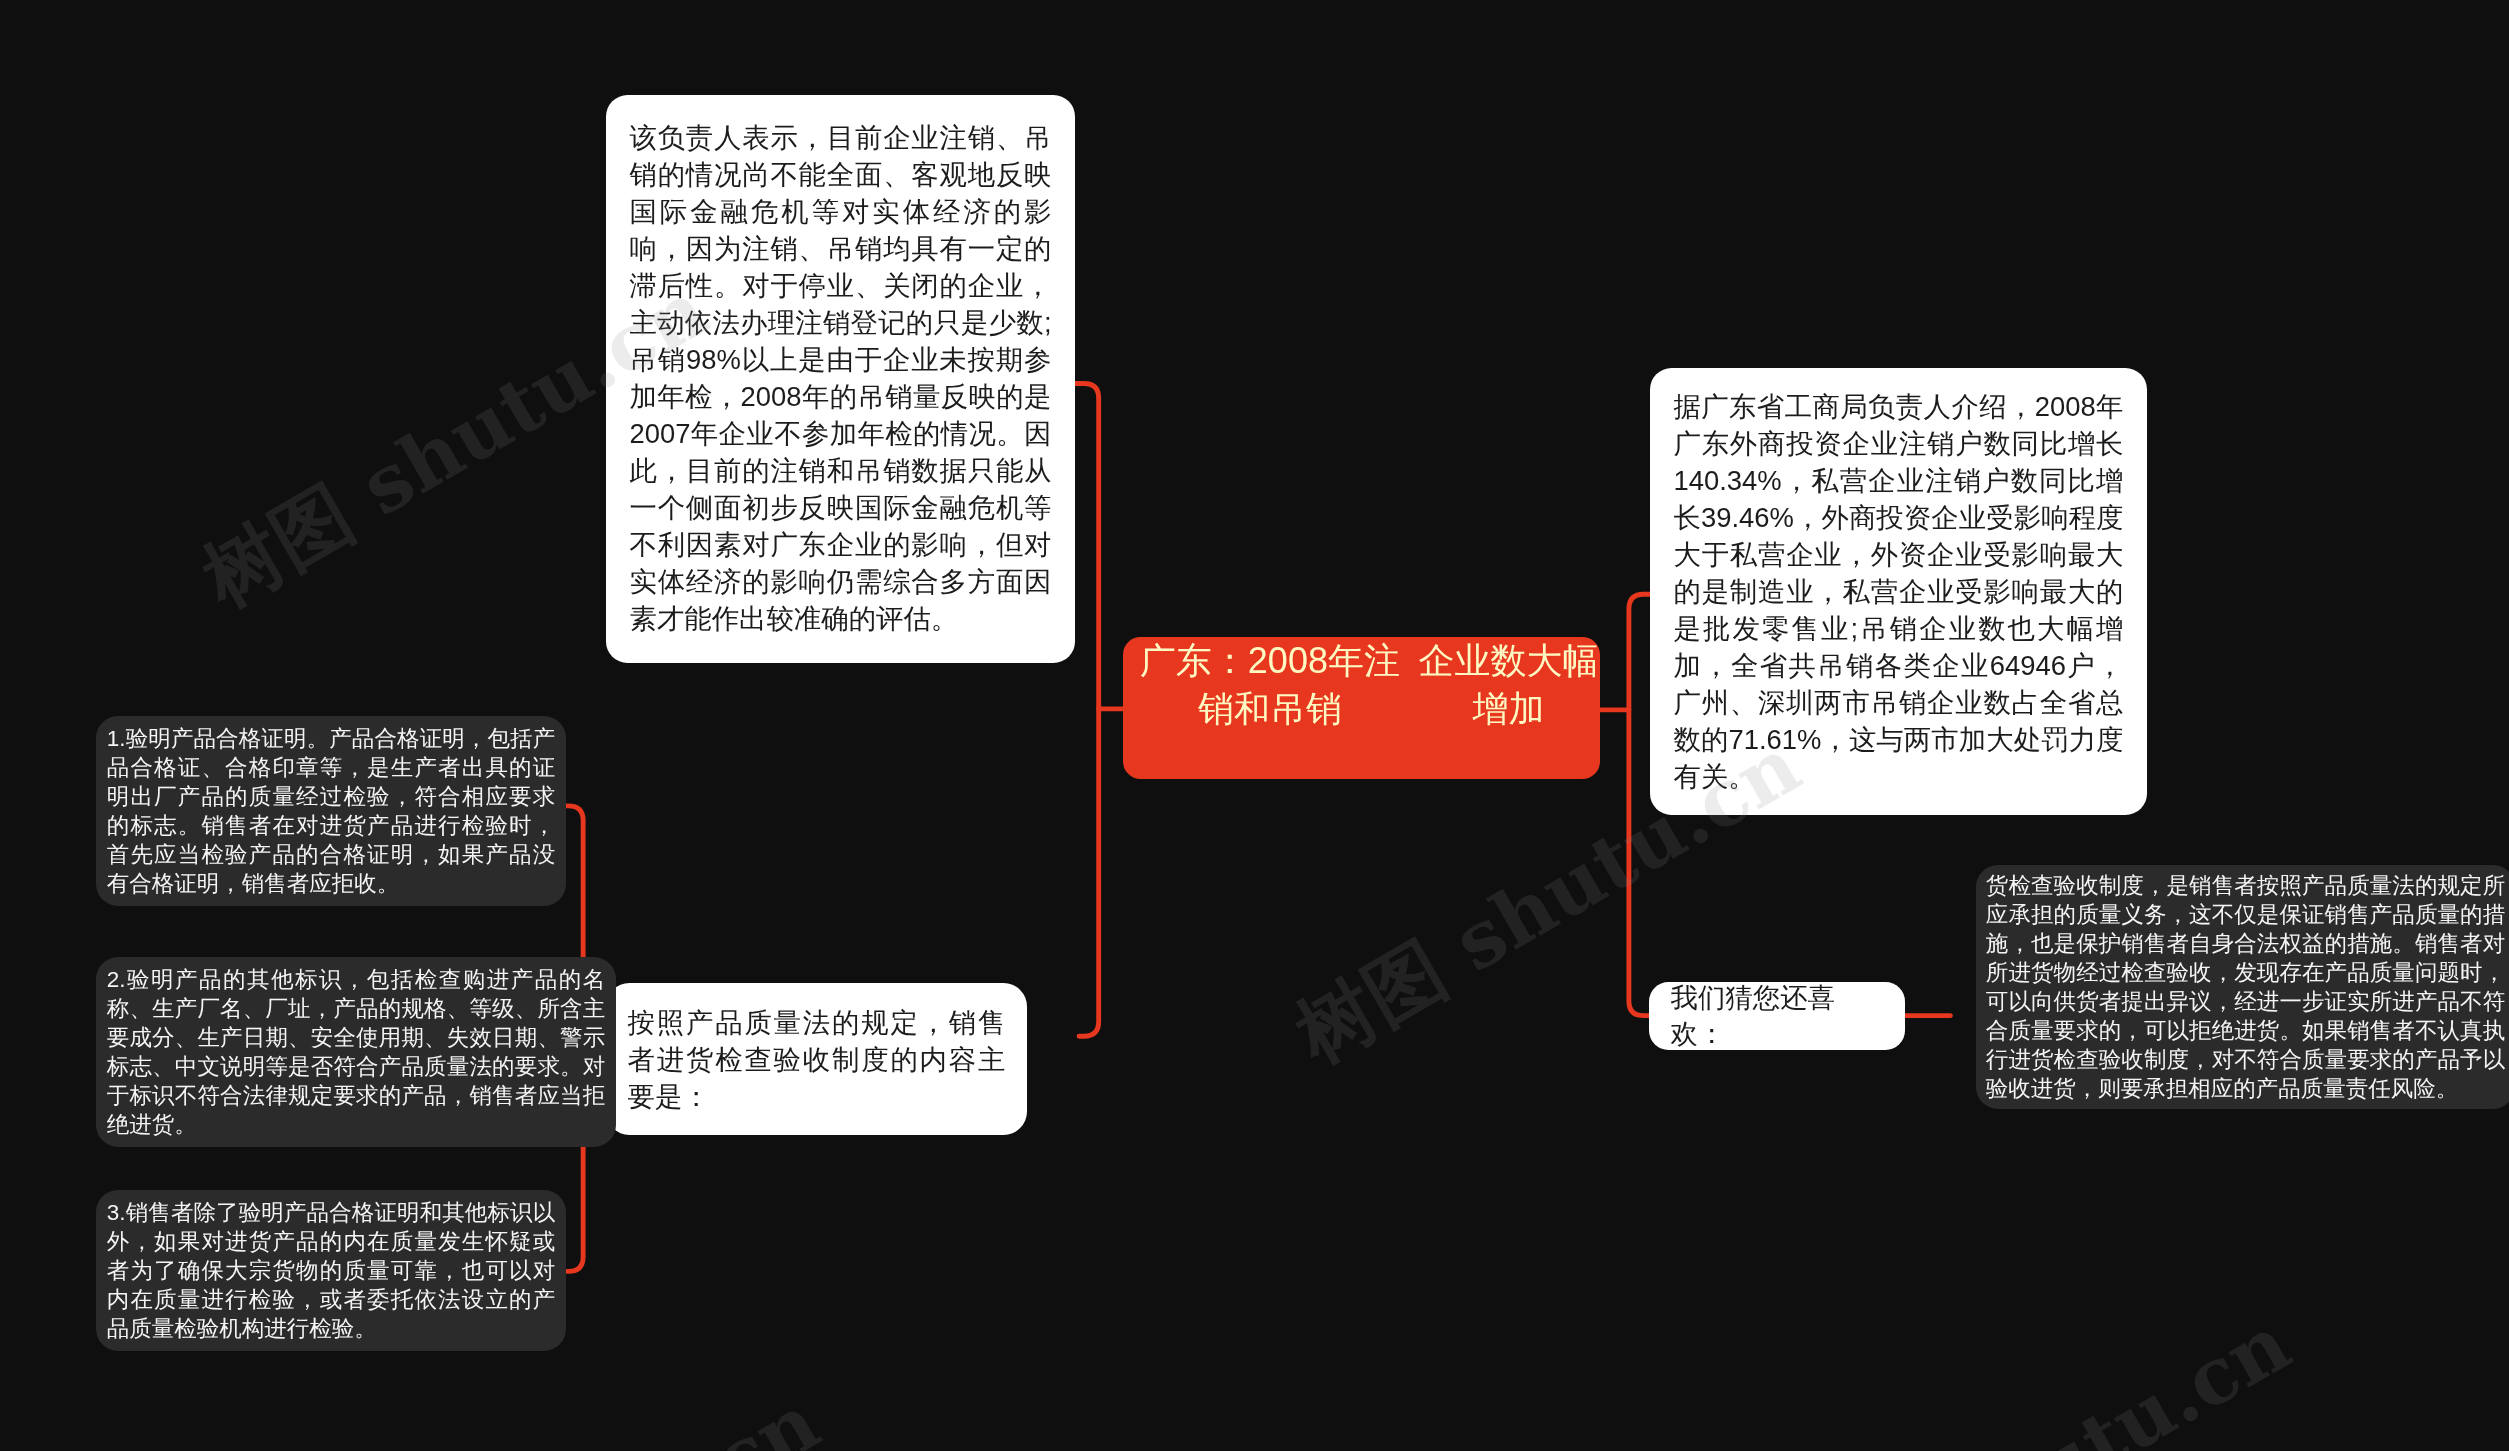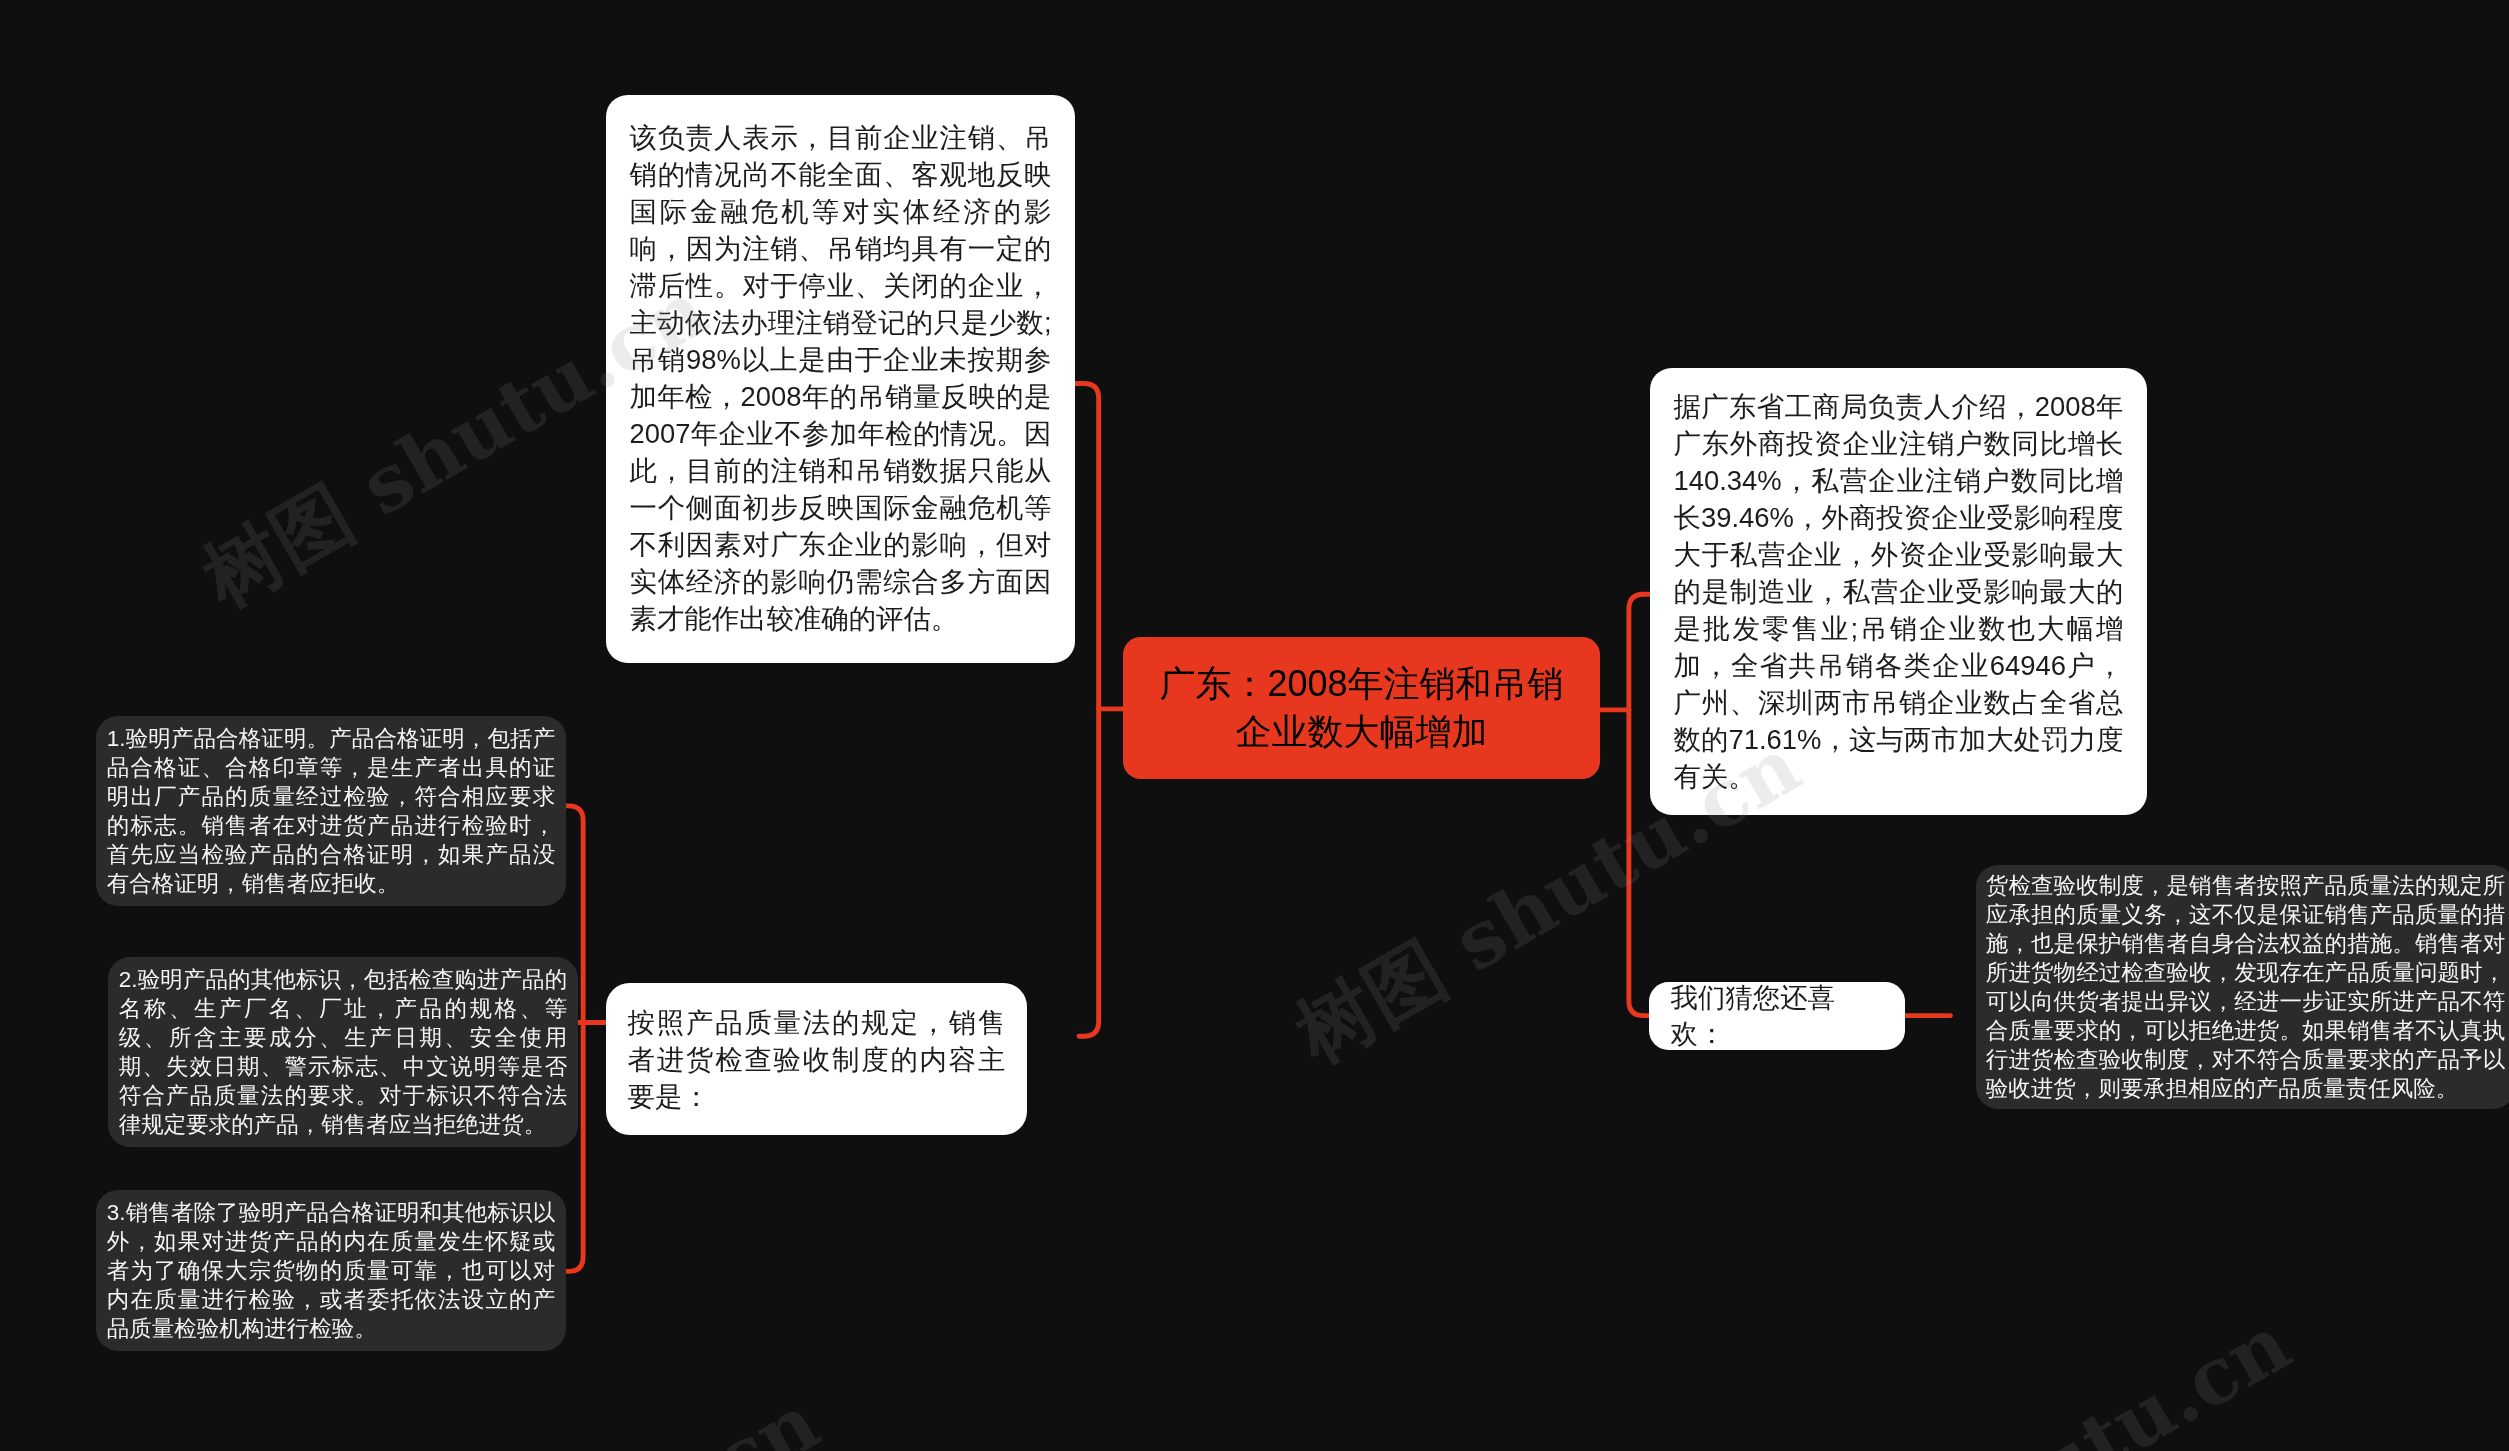--- a/index.html
+++ b/index.html
@@ -28,25 +28,24 @@
     background:#2b2b2b;
     color:#f5f5f5;
     border-radius:22px;
     font-size:22.5px;
     line-height:29px;
     padding:7.8px 10.8px;
     text-align:justify;
   }
   .root-node{
     background:#e7371f;
-    color:#000000;
+    color:#fef9c3;
     border-radius:17.6px;
     display:flex;
-    flex-direction:column;
-    align-items:center;
+    flex-direction:row;
     justify-content:center;
     text-align:center;
     font-size:36px;
     line-height:48px;
   }
   .label-node{
     background:#ffffff;
     color:#1c1c1c;
     border-radius:19.6px;
     font-size:27.4px;
@@ -103,21 +102,21 @@
 </div>
 
 <div class="node white-note" style="left:606px; top:983px; width:421px; min-height:116px; padding:20.6px 21.6px; border-radius:23.5px;">
   <span>按照产品质量法的规定，销售者进货检查验收制度的内容主要是：</span>
 </div>
 
 <div class="node dark-note" style="left:96px; top:716px; width:470px;">
   <span>1.验明产品合格证明。产品合格证明，包括产品合格证、合格印章等，是生产者出具的证明出厂产品的质量经过检验，符合相应要求的标志。销售者在对进货产品进行检验时，首先应当检验产品的合格证明，如果产品没有合格证明，销售者应拒收。</span>
 </div>
 
-<div class="node dark-note" style="left:96px; top:957px; width:470px;margin-left:12px;">
+<div class="node dark-note" style="left:96px; top:957px; width:520px;">
   <span>2.验明产品的其他标识，包括检查购进产品的名称、生产厂名、厂址，产品的规格、等级、所含主要成分、生产日期、安全使用期、失效日期、警示标志、中文说明等是否符合产品质量法的要求。对于标识不符合法律规定要求的产品，销售者应当拒绝进货。</span>
 </div>
 
 <div class="node dark-note" style="left:96px; top:1190px; width:470px;">
   <span>3.销售者除了验明产品合格证明和其他标识以外，如果对进货产品的内在质量发生怀疑或者为了确保大宗货物的质量可靠，也可以对内在质量进行检验，或者委托依法设立的产品质量检验机构进行检验。</span>
 </div>
 
 <div class="node label-node" style="left:1649px; top:982px; width:256px; height:68px;">
   <span>我们猜您还喜欢：</span>
 </div>

